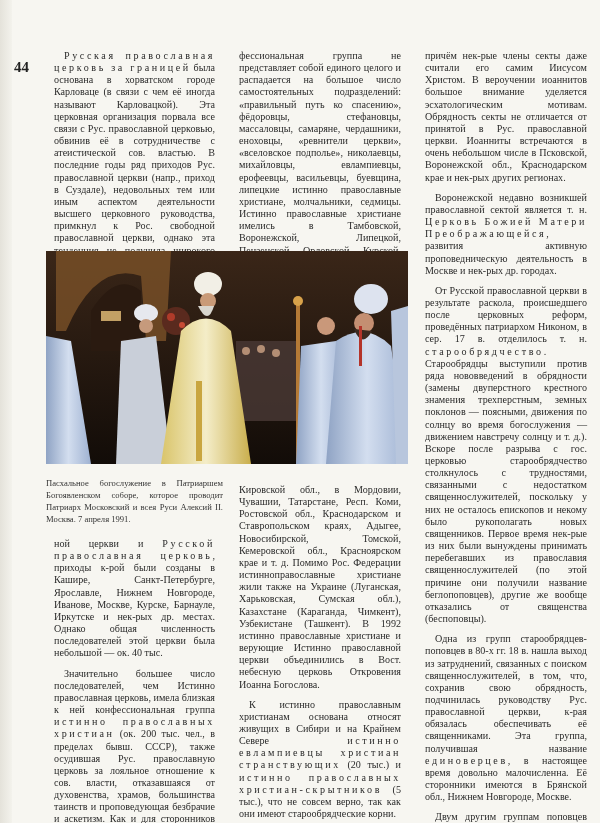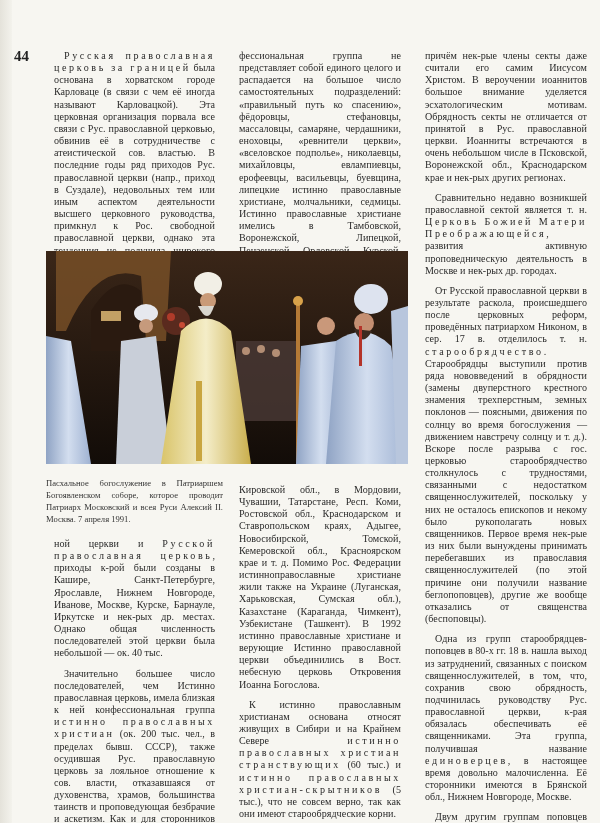--- a/index.html
+++ b/index.html
@@ -8,21 +8,21 @@
     background: #f7f6f1;
     font-family: "Liberation Serif", "DejaVu Serif", serif;
     color: #2a2a2a;
     position: relative;
   }
   .page-edge {
     position: absolute; left: 0; top: 0; width: 12px; height: 823px;
     background: linear-gradient(to right, #e4e2da, #f3f2ec);
   }
   .page-number {
-    position: absolute; left: 14px; top: 48px;
+    position: absolute; left: 14px; top: 59px;
     font-size: 15px; font-weight: bold; color: #222;
   }
   .col {
     position: absolute;
     font-size: 10.1px; line-height: 12.15px;
     text-align: justify;
     hyphens: manual;
   }
   .col p { margin: 8px; text-indent: 0; }
   .col p.ind { text-indent: 10px; }
@@ -120,24 +120,24 @@
 
 <div class="caption">Пасхальное богослужение в Патриаршем Богоявленском соборе, которое проводит Патриарх Московский и всея Руси Алексий II. Москва. 7 апреля 1991.</div>
 
 <div class="col" id="col1b">
   <p><span>ной церкви и </span><span class="sp">Русской православная церковь</span><span>, приходы к-рой были созданы в Кашире, Санкт-Петербурге, Ярославле, Нижнем Новгороде, Иванове, Москве, Курске, Барнауле, Иркутске и нек-рых др. местах. Однако общая численность последователей этой церкви была небольшой — ок. 40 тыс.</span></p>
   <p class="ind" style="margin-top:4px"><span>Значительно большее число последователей, чем Истинно православная церковь, имела близкая к ней конфессиональная группа </span><span class="sp">истинно православных христиан</span><span> (ок. 200 тыс. чел., в пределах бывш. СССР), также осудившая Рус. православную церковь за лояльное отношение к сов. власти, отказавшаяся от духовенства, храмов, большинства таинств и проповедующая безбрачие и аскетизм. Как и для сторонников Истинно православной церкви, для истинно православных христиан весьма характерны эсхатологические представления. В отличие от Истинно православной церкви эта кон-</span></p>
 </div>
 
 <div class="col" id="col2b">
   <p>Кировской обл., в Мордовии, Чувашии, Татарстане, Респ. Коми, Ростовской обл., Краснодарском и Ставропольском краях, Адыгее, Новосибирской, Томской, Кемеровской обл., Красноярском крае и т. д. Помимо Рос. Федерации истинноправославные христиане жили также на Украине (Луганская, Харьковская, Сумская обл.), Казахстане (Караганда, Чимкент), Узбекистане (Ташкент). В 1992 истинно православные христиане и верующие Истинно православной церкви объединились в Вост. небесную церковь Откровения Иоанна Богослова.</p>
-  <p class="ind"><span>К истинно православным христианам основана относят живущих в Сибири и на Крайнем Севере </span><span class="sp">истинно православных христиан странствующих</span><span> (60 тыс.) и </span><span class="sp">истинно православных христиан-скрытников</span><span> (5 тыс.), что не совсем верно, так как они имеют старообрядческие корни.</span></p>
+  <p class="ind"><span>К истинно православным христианам основана относят живущих в Сибири и на Крайнем Севере </span><span class="sp">истинно евлампиевцы христиан странствующих</span><span> (20 тыс.) и </span><span class="sp">истинно православных христиан-скрытников</span><span> (5 тыс.), что не совсем верно, так как они имеют старообрядческие корни.</span></p>
   <p class="ind"><span>Ответвлением от православия является и возникшая ок. 1072 секта </span><span class="sp">иоаннитов</span><span>. Секта провозгласила известного своей душевной щедростью и бескорыстием православного священника Иоанна Кронштадтского чудотворцем,</span></p>
 </div>
 
 <div class="col" id="col3">
   <p>причём нек-рые члены секты даже считали его самим Иисусом Христом. В вероучении иоаннитов большое внимание уделяется эсхатологическим мотивам. Обрядность секты не отличается от принятой в Рус. православной церкви. Иоанниты встречаются в очень небольшом числе в Псковской, Воронежской обл., Краснодарском крае и нек-рых других регионах.</p>
-  <p class="ind"><span>Сравнительно недавно возникшей православной сектой является т. н. </span><span class="sp">Церковь Божией Матери Преображающейся</span><span>, развития активную проповедническую деятельность в Москве и нек-рых др. городах.</span></p>
+  <p class="ind"><span>Воронежской недавно возникшей православной сектой является т. н. </span><span class="sp">Церковь Божией Матери Преображающейся</span><span>, развития активную проповедническую деятельность в Москве и нек-рых др. городах.</span></p>
   <p class="ind"><span>От Русской православной церкви в результате раскола, происшедшего после церковных реформ, проведённых патриархом Никоном, в сер. 17 в. отделилось т. н. </span><span class="sp">старообрядчество</span><span>. Старообрядцы выступили против ряда нововведений в обрядности (замены двуперстного крестного знамения трехперстным, земных поклонов — поясными, движения по солнцу во время богослужения — движением навстречу солнцу и т. д.). Вскоре после разрыва с гос. церковью старообрядчество столкнулось с трудностями, связанными с недостатком священнослужителей, поскольку у них не осталось епископов и некому было рукополагать новых священников. Первое время нек-рые из них были вынуждены принимать перебегавших из православия священнослужителей (по этой причине они получили название беглопоповцев), другие же вообще отказались от священства (беспоповцы).</span></p>
   <p class="ind"><span>Одна из групп старообрядцев-поповцев в 80-х гг. 18 в. нашла выход из затруднений, связанных с поиском священнослужителей, в том, что, сохранив свою обрядность, подчинилась руководству Рус. православной церкви, к-рая обязалась обеспечивать её священниками. Эта группа, получившая название </span><span class="sp">единоверцев</span><span>, в настоящее время довольно малочисленна. Её сторонники имеются в Брянской обл., Нижнем Новгороде, Москве.</span></p>
   <p class="ind">Двум другим группам поповцев после серий неудач всё же удалось создать свои собственные иерархии. Первая из них была образована в 1846, когда в старообрядчество согласился перейти бывший босно-сараевский митрополит Амвросий. Поскольку обряд возведения его в руководство старообрядческой церковью был совершён в Белокриницком монастыре в Буковине, входившей тогда в состав Австр. империи, созданная иерархия стала называться Белокриницкой или Австрийской.</p>
 
 </div>
 
 </body></html>

